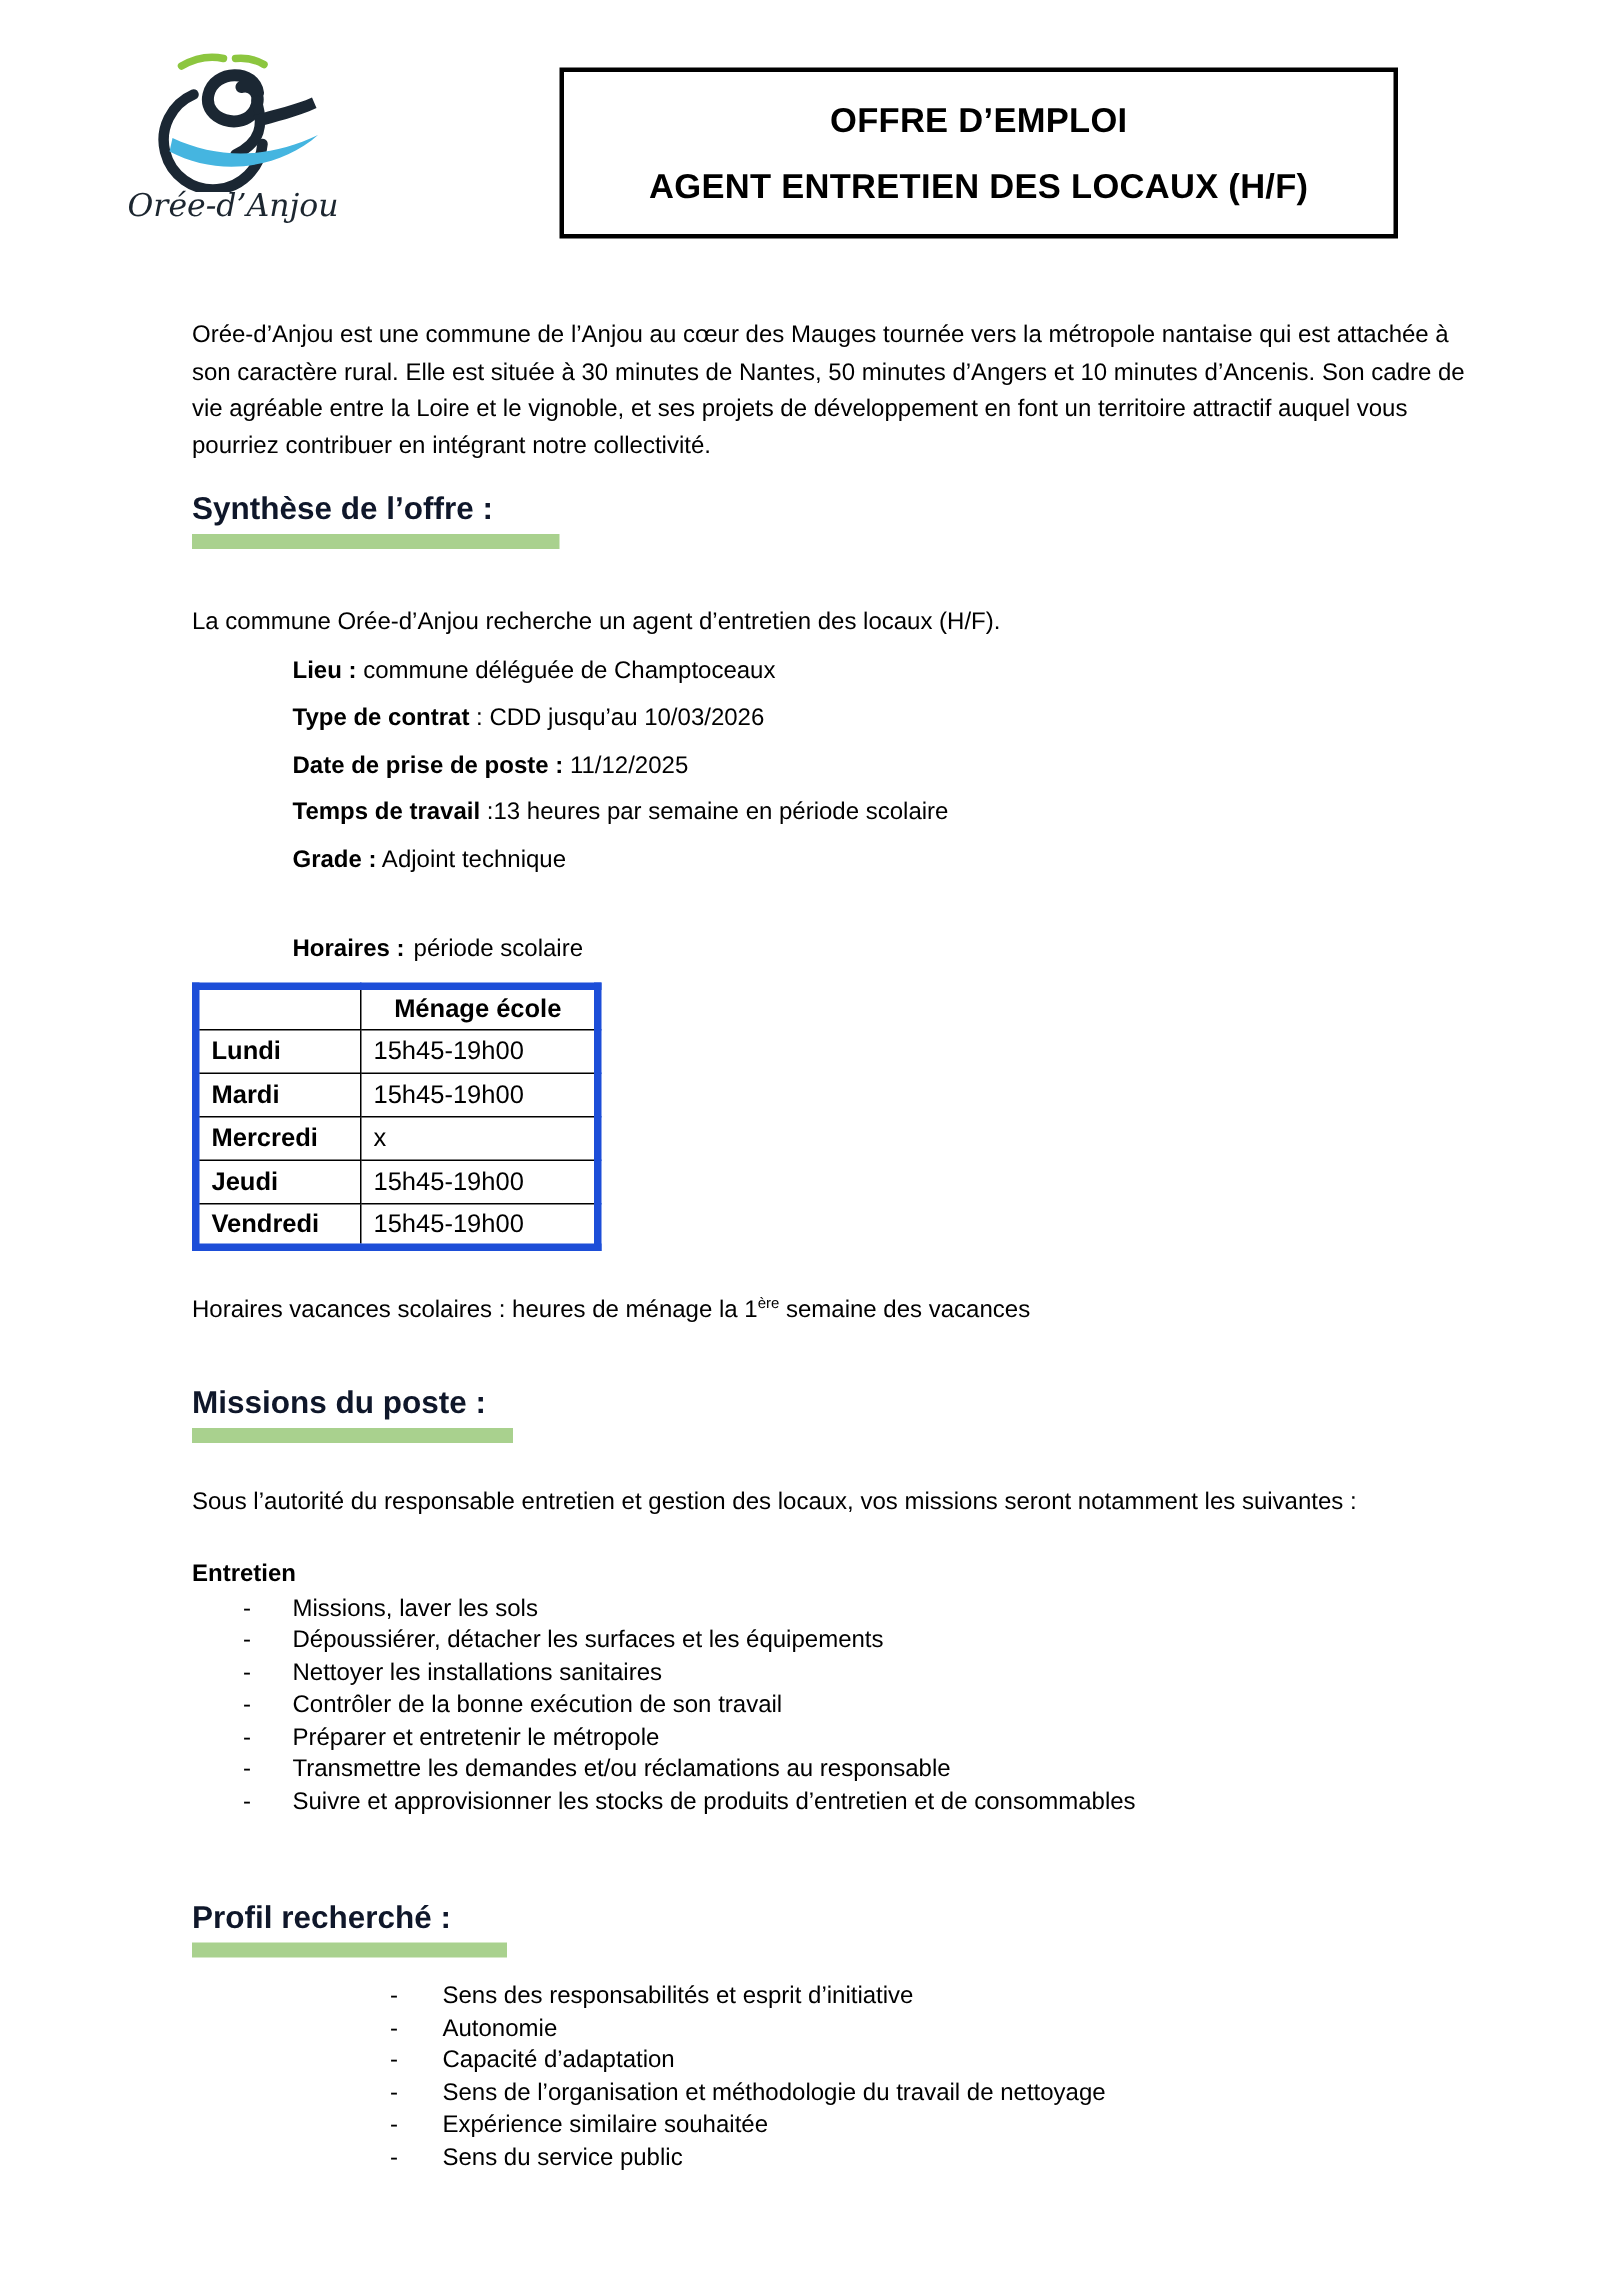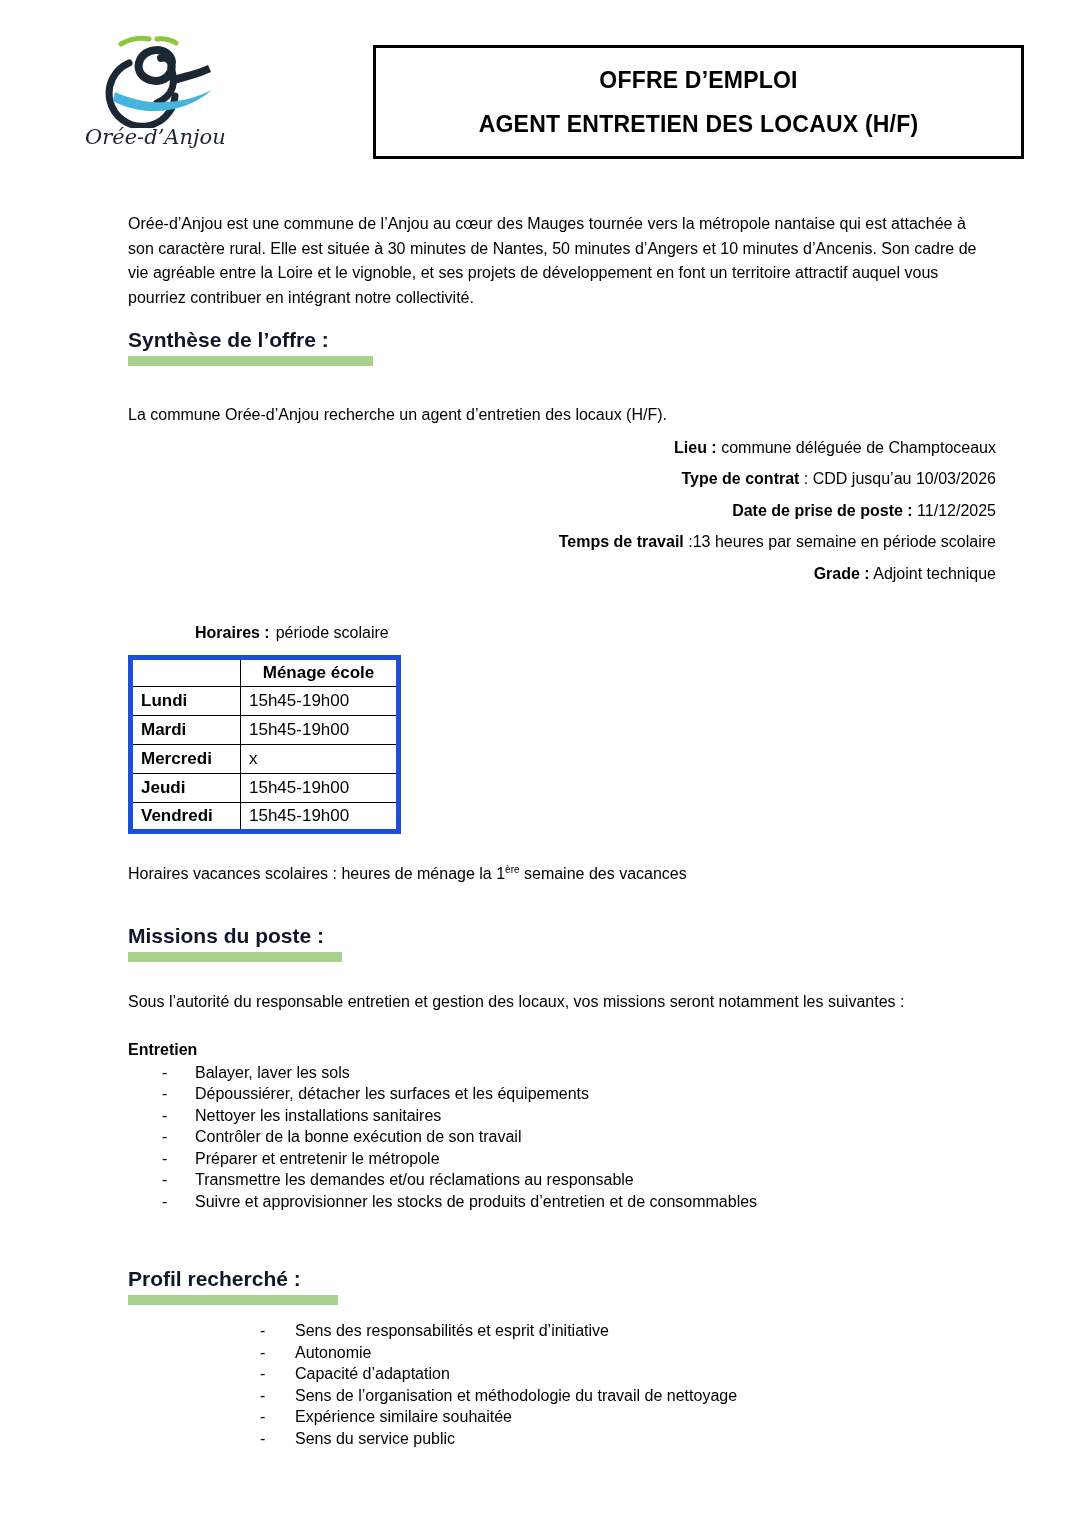--- a/index.html
+++ b/index.html
@@ -10,41 +10,41 @@
   }
   
   .logo { position:absolute; left:85px; top:33px; width:132px; height:128px; }
   .logo svg { display:block; }
   .wordmark {
     position:absolute; left:0px; top:92px; width:132px; text-align:center;
     font-family:"DejaVu Serif", serif; font-style:italic; font-size:21px; color:#1c2630;
     white-space:nowrap;
   }
   .title-box {
-    position:absolute; left:373px; top:45px; width:651px; height:114px;
+    position:absolute; left:373px; top:45px; width:559px; height:114px;
     border:3px solid #000; display:flex; flex-direction:column; align-items:center;
     justify-content:center; gap:17px; background:#fff;
   }
   .title-box .t-line {
     font-size:23px; font-weight:800; letter-spacing:.2px; color:#000; text-align:center;
   }
   
   .content { position:absolute; left:128px; top:212px; width:868px; }
   .body-text { font-size:16px; line-height:24.5px; color:#000; }
   .section-h {
     font-size:21px; font-weight:bold; color:#0f172a; margin-top:0; line-height:26px;
   }
   .green-bar { height:10px; background:#a9d18e; margin-top:3px; }
   .bar-synthese { width:245px; }
   .bar-missions { width:214px; }
   .bar-profil  { width:210px; }
 
   .mt-synthese { margin-top:17px; }
   .lead { margin-top:37px; }
-  .details { margin-left:67px; margin-top:8px;text-align:right; }
+  .details { margin-left:67px; margin-top:8px; }
   .details p { font-size:16px; line-height:24.5px; margin-bottom:7px; }
   .b { font-weight:bold; }
   .horaires-line { margin-left:67px; margin-top:38px; font-size:16px; }
   .horaires-line .val { margin-left:6px;text-align:center; }
 
   
   table.schedule {
     margin-top:13px; border-collapse:collapse; border:5px solid #1d4ed8;
   }
   table.schedule td, table.schedule th {
@@ -149,21 +149,21 @@
     <h2 class="section-h mt-missions">Missions du poste :</h2>
     <div class="green-bar bar-missions"></div>
 
     <p class="body-text missions-lead">Sous l’autorité du responsable entretien et gestion des locaux, vos missions seront notamment les suivantes :</p>
 
     <p class="entretien-h">Entretien</p>
 
     <div class="dash-list m-indent">
       <div class="row">
           <span class="dash">-</span>
-          <span>Balayer, laver les sols</span>
+          <span>Missions, laver les sols</span>
         </div>
       <div class="row">
           <span class="dash">-</span>
           <span>Dépoussiérer, détacher les surfaces et les équipements</span>
         </div>
       <div class="row">
           <span class="dash">-</span>
           <span>Nettoyer les installations sanitaires</span>
         </div>
       <div class="row">

